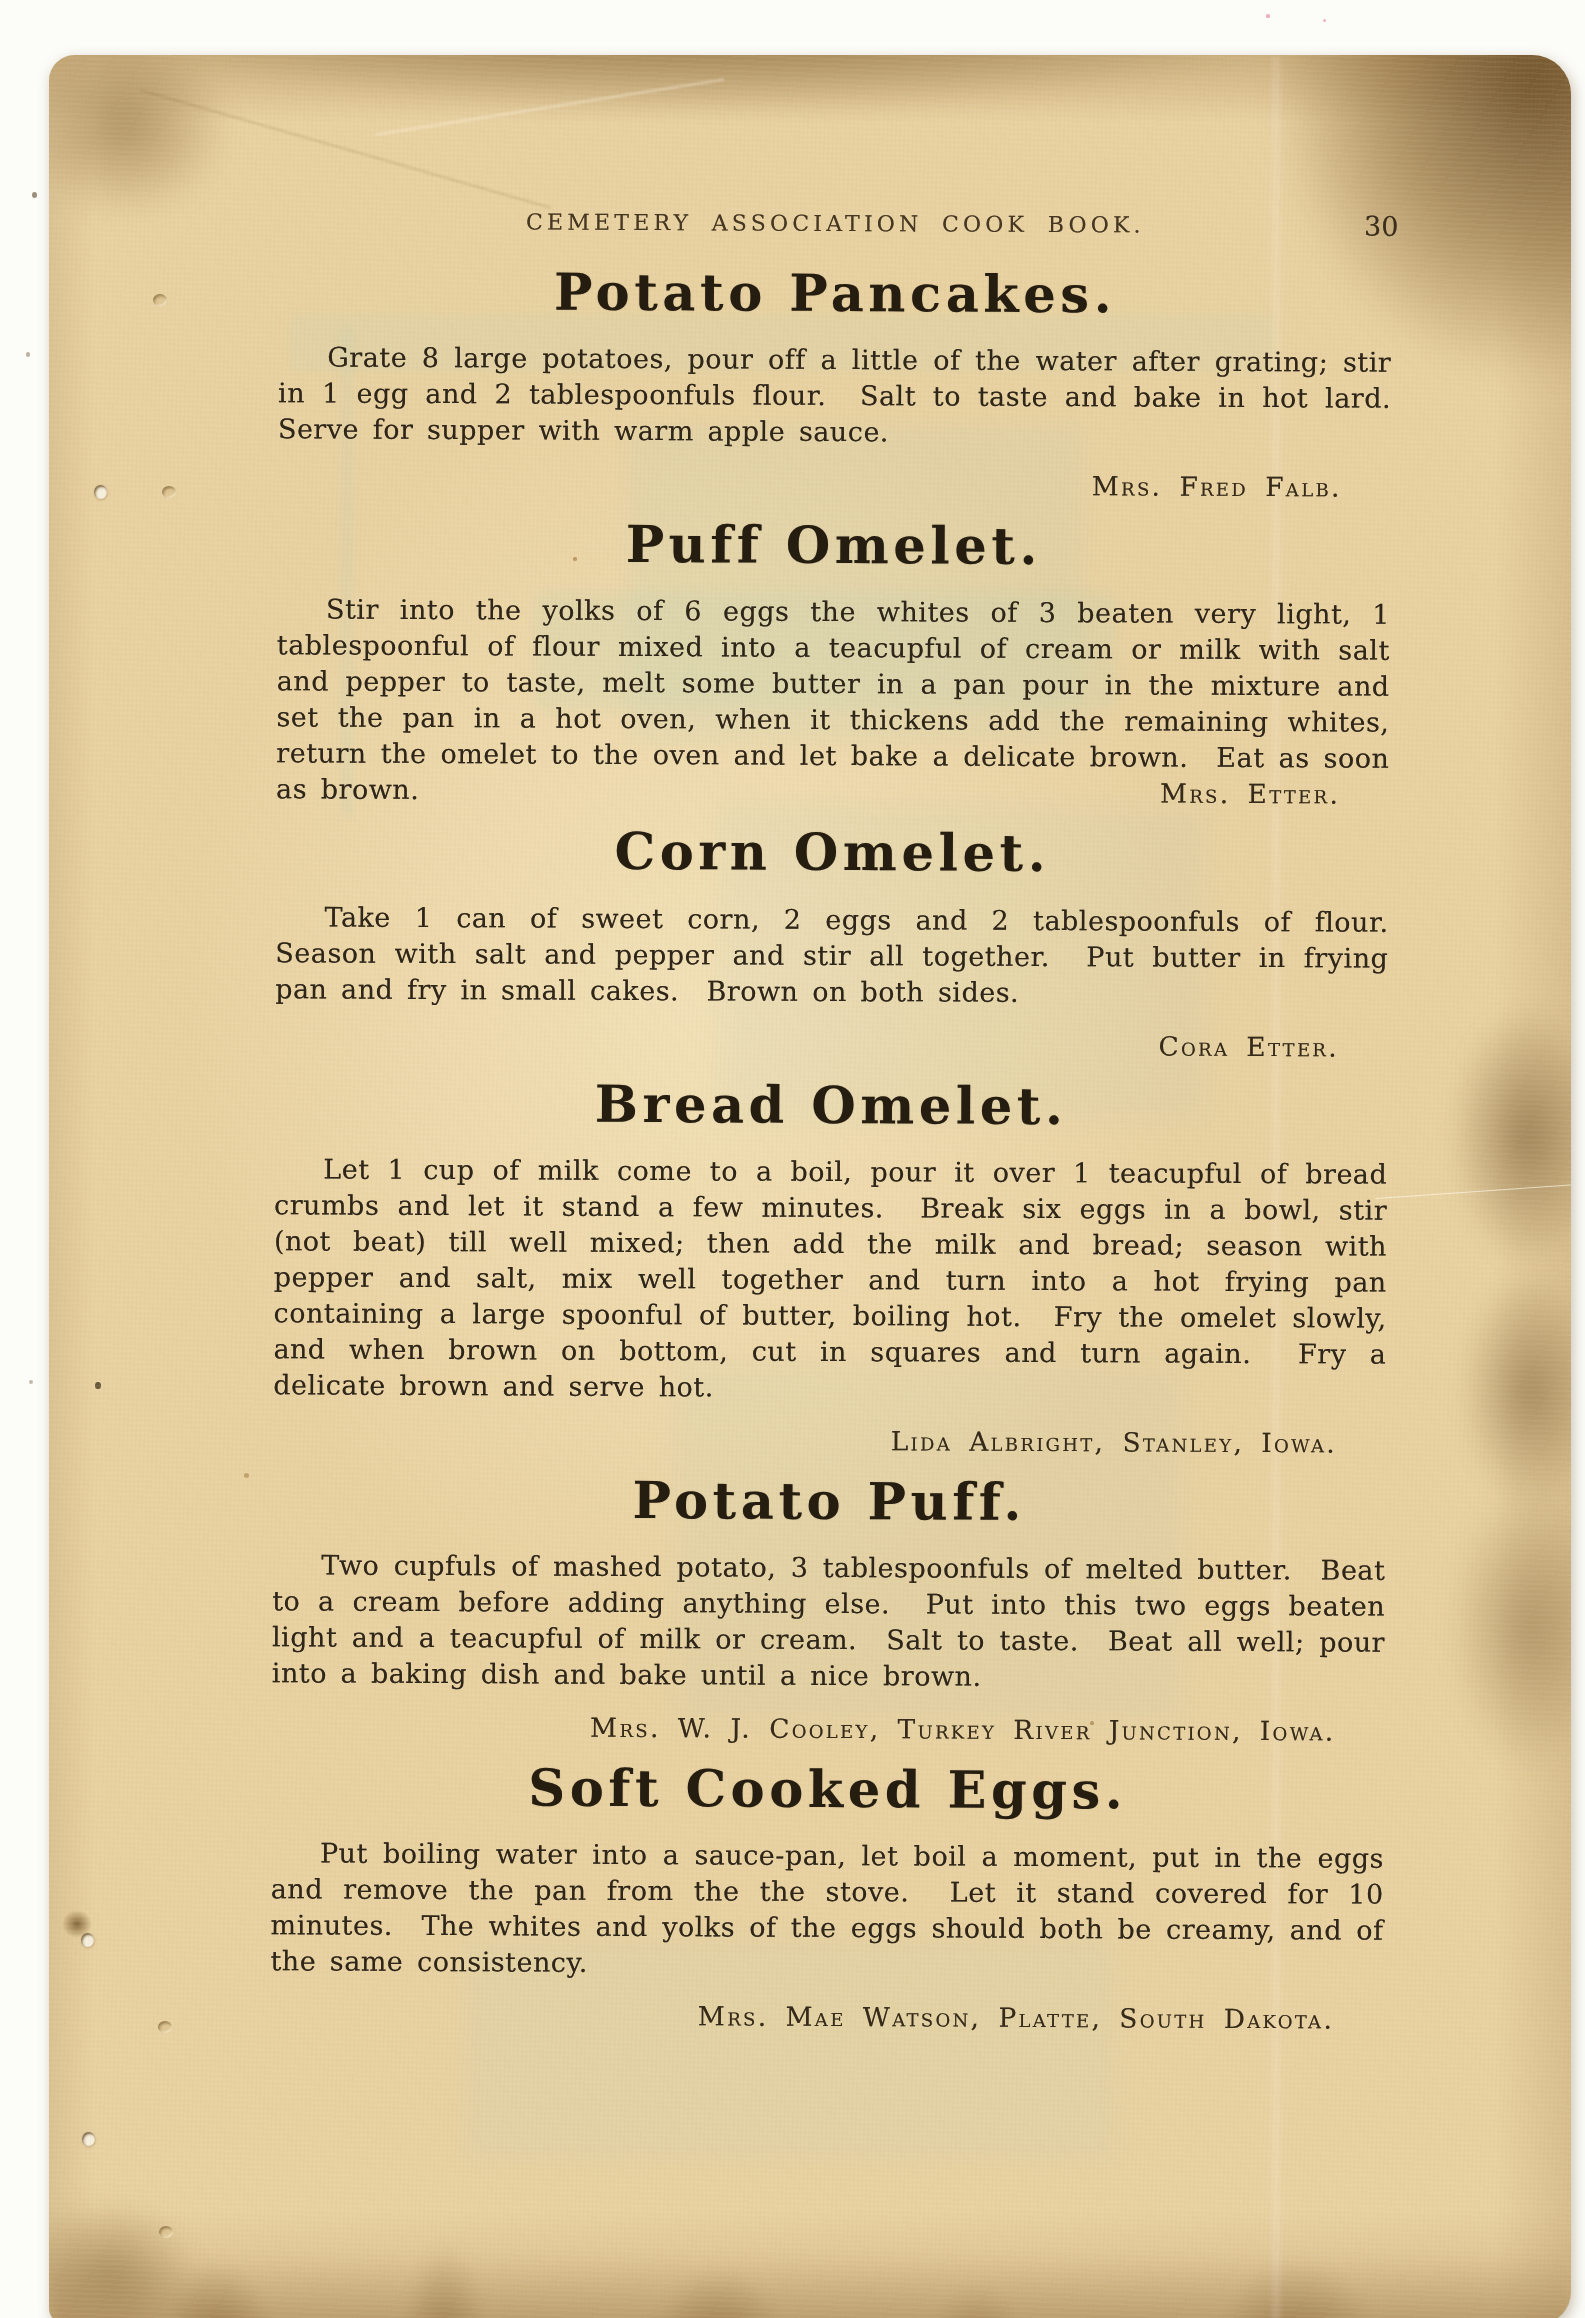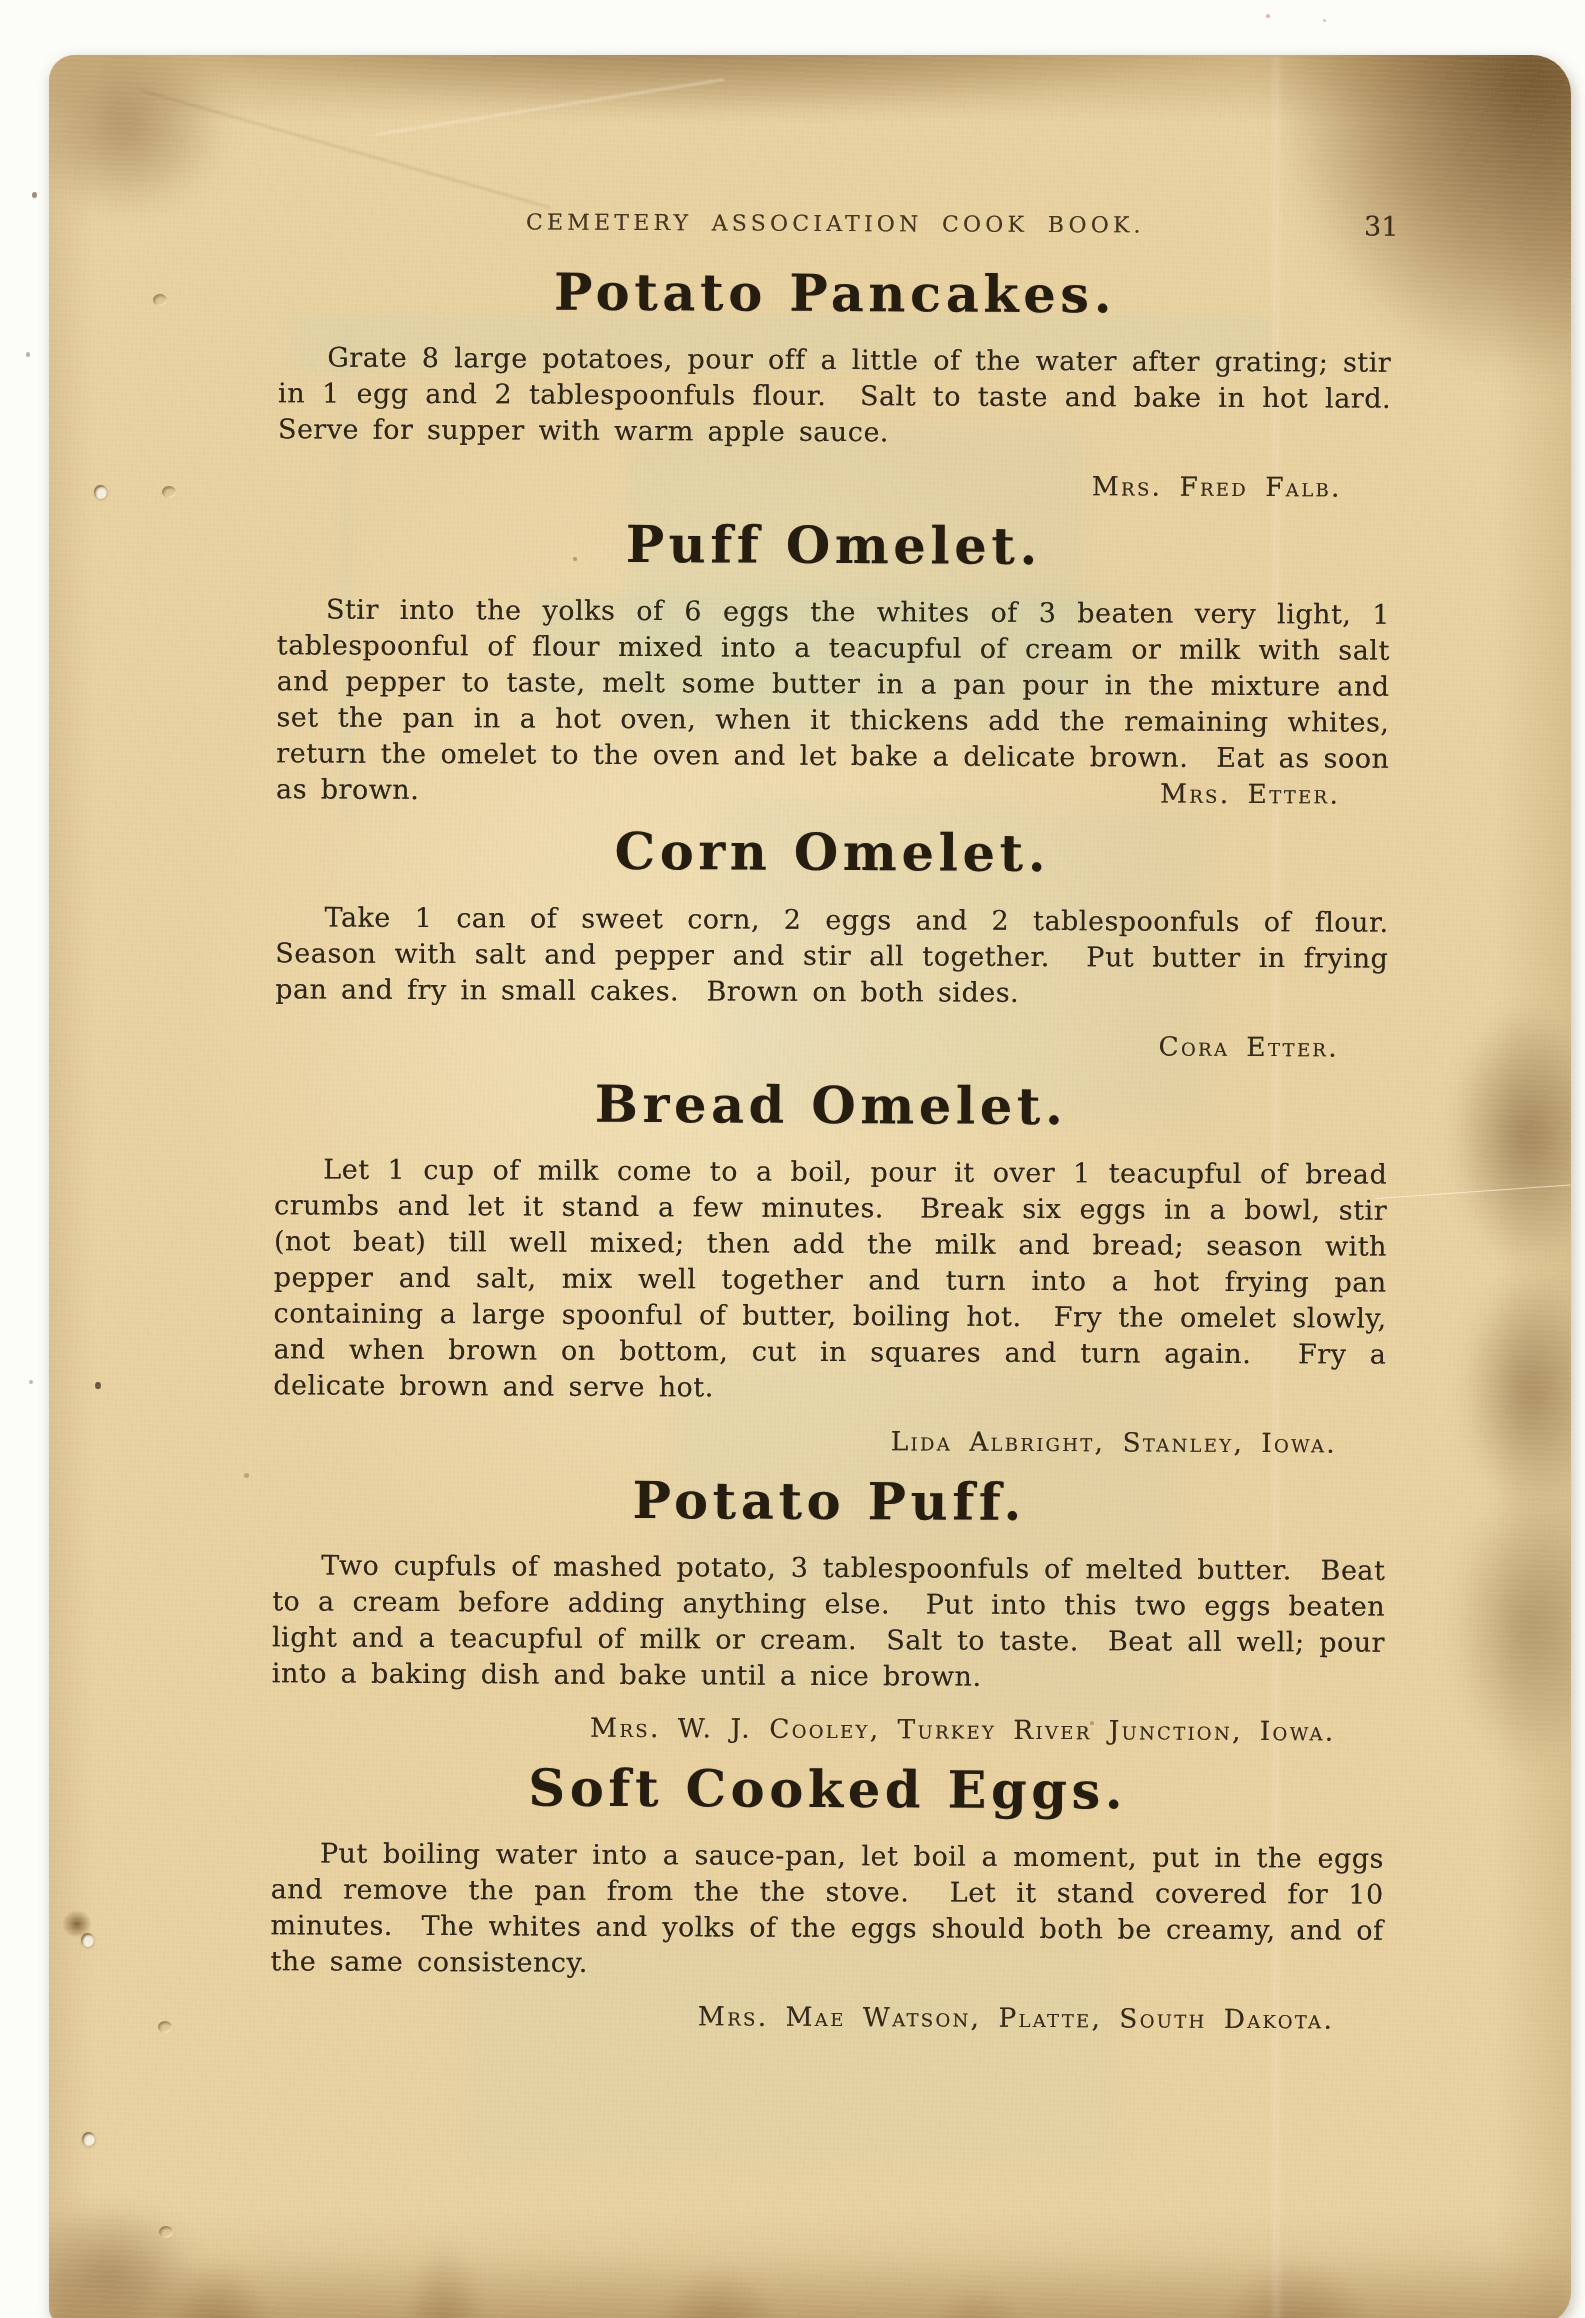--- a/index.html
+++ b/index.html
@@ -152,21 +152,21 @@
 
   <div class="speck" style="left:46px;top:1327px;width:5.6px;height:7.4px;background:rgba(60,45,25,0.75);"></div>
   <div class="speck" style="left:524px;top:502px;width:3.7px;height:3.7px;background:rgba(150,100,40,0.55);"></div>
   <div class="speck" style="left:480px;top:1507px;width:4.2px;height:4.2px;background:rgba(140,95,40,0.5);"></div>
   <div class="speck" style="left:1041px;top:1666px;width:3.7px;height:3.7px;background:rgba(140,95,40,0.5);"></div>
   <div class="speck" style="left:195px;top:1418px;width:4.6px;height:4.6px;background:rgba(150,105,45,0.45);"></div>
 
   <div class="content">
     <div class="header">
       <span class="header-title">CEMETERY ASSOCIATION COOK BOOK.</span>
-      <span class="page-number">31</span>
+      <span class="page-number">30</span>
     </div>
     <div id="recipes">
   <section class="recipe">
     <h2 class="recipe-title">Potato Pancakes.</h2>
     <p class="recipe-body">Grate 8 large potatoes, pour off a little of the water after grating; stir in 1 egg and 2 tablespoonfuls flour.  Salt to taste and bake in hot lard.  Serve for supper with warm apple sauce.</p>
     <p class="attribution">Mrs. Fred Falb.</p>
   </section>
 
   <section class="recipe">
     <h2 class="recipe-title">Puff Omelet.</h2>

